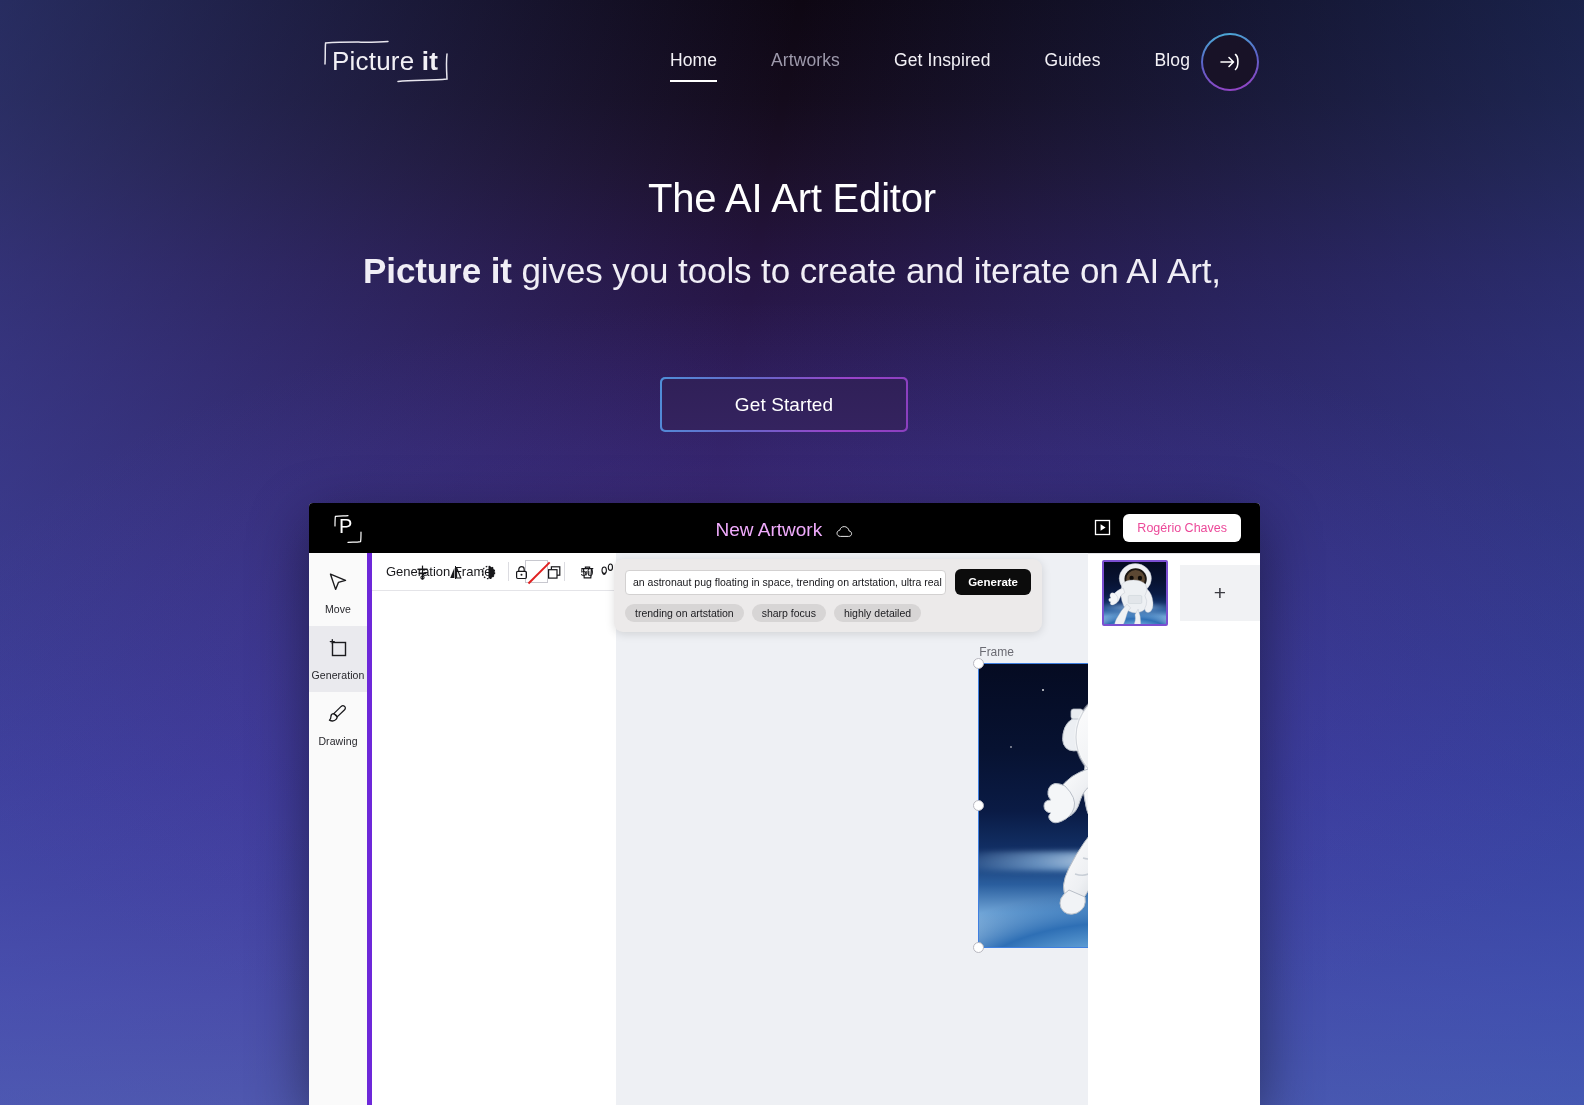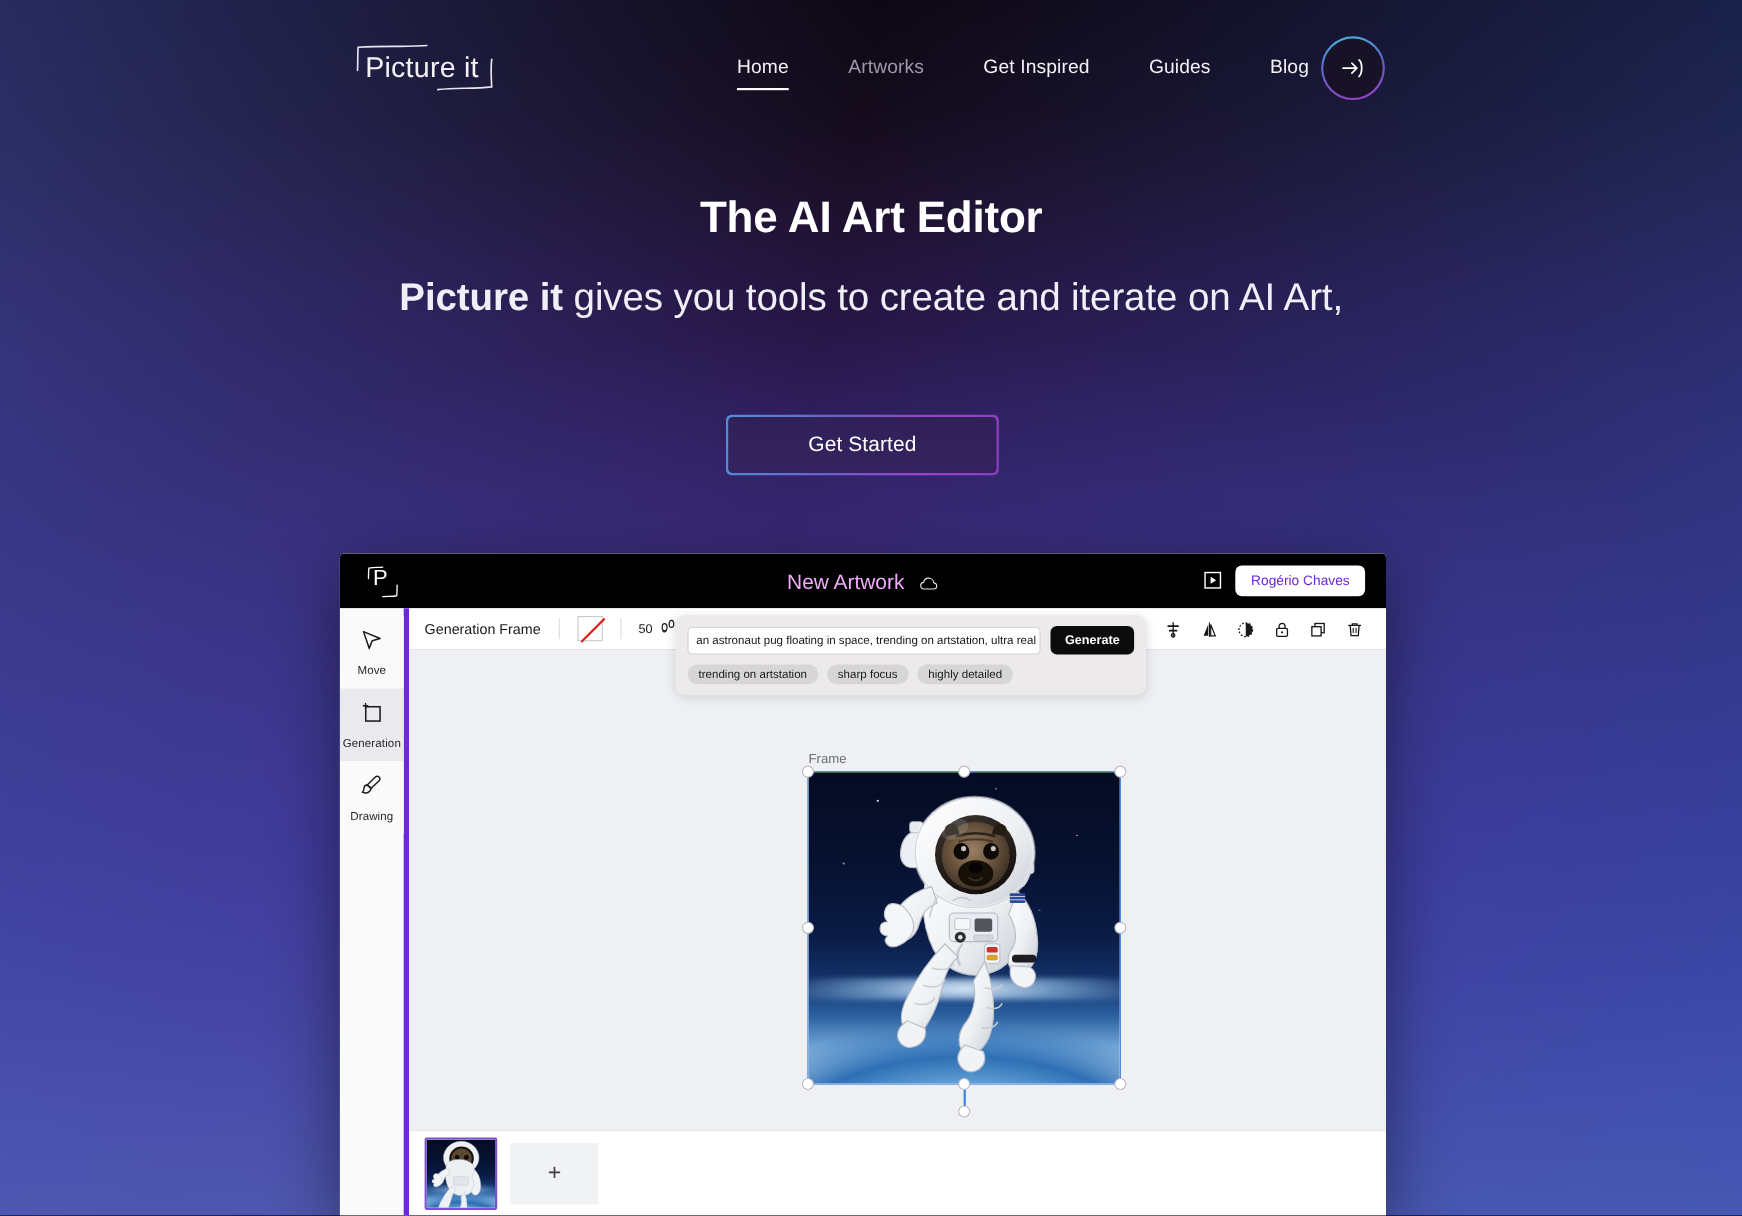--- a/index.html
+++ b/index.html
@@ -60,21 +60,21 @@
   }
   #logo .logo-text {
     position: absolute;
     left: 10px;
     top: 8px;
     font-size: 26px;
     color: #f2f0f5;
     letter-spacing: .2px;
     white-space: nowrap;
   }
-  #logo .logo-text b { font-weight: 400; }
+  #logo .logo-text b { font-weight: 700; }
   #logo svg { position: absolute; left: 0; top: 0; }
 
   #navlinks {
     position: absolute;
     left: 670px;
     top: 50px;
     display: flex;
     align-items: center;
     gap: 0;
   }
@@ -119,21 +119,21 @@
 
   
   #hero {
     position: absolute;
     top: 176px; left: 0; right: 0;
     text-align: center;
     z-index: 4;
   }
   #hero h1 {
     font-size: 40px;
-    font-weight: 700;
+    font-weight: 400;
     color: #ffffff;
     letter-spacing: -0.2px;
     line-height: 1.1;
   }
   #hero .sub {
     margin-top: 26px;
     font-size: 35px;
     font-weight: 400;
     color: #f0eef6;
     line-height: 1.40;
@@ -208,21 +208,21 @@
   #user-pill {
     position: absolute;
     right: 19px; top: 11px;
     height: 28px;
     padding: 0 14px;
     background: #ffffff;
     border-radius: 6px;
     display: flex;
     align-items: center;
     font-size: 12.5px;
-    color: #6d28d9;
+    color: #ec4899;
     font-weight: 500;
     cursor: pointer;
     white-space: nowrap;
   }
 
   
   #app-body {
     position: absolute;
     top: 50px; left: 0; right: 0; bottom: 0;
     display: flex;
@@ -247,21 +247,21 @@
     color: #1b1b1e;
     background: #fafafa;
   }
   .tool.selected { background: #eaeaee; }
   .tool .lbl { font-size: 10.5px; color: #26262b; letter-spacing: .1px; }
 
   
   #canvas-col {
     flex: 1;
     display: flex;
-    flex-direction: column;
+    flex-direction: row;
     position: relative;
     min-width: 0;
   }
   #opt-bar {
     height: 38px;
     background: #ffffff;
     border-bottom: 1px solid #e4e4e8;
     display: flex;
     align-items: center;
     padding-left: 14px;

